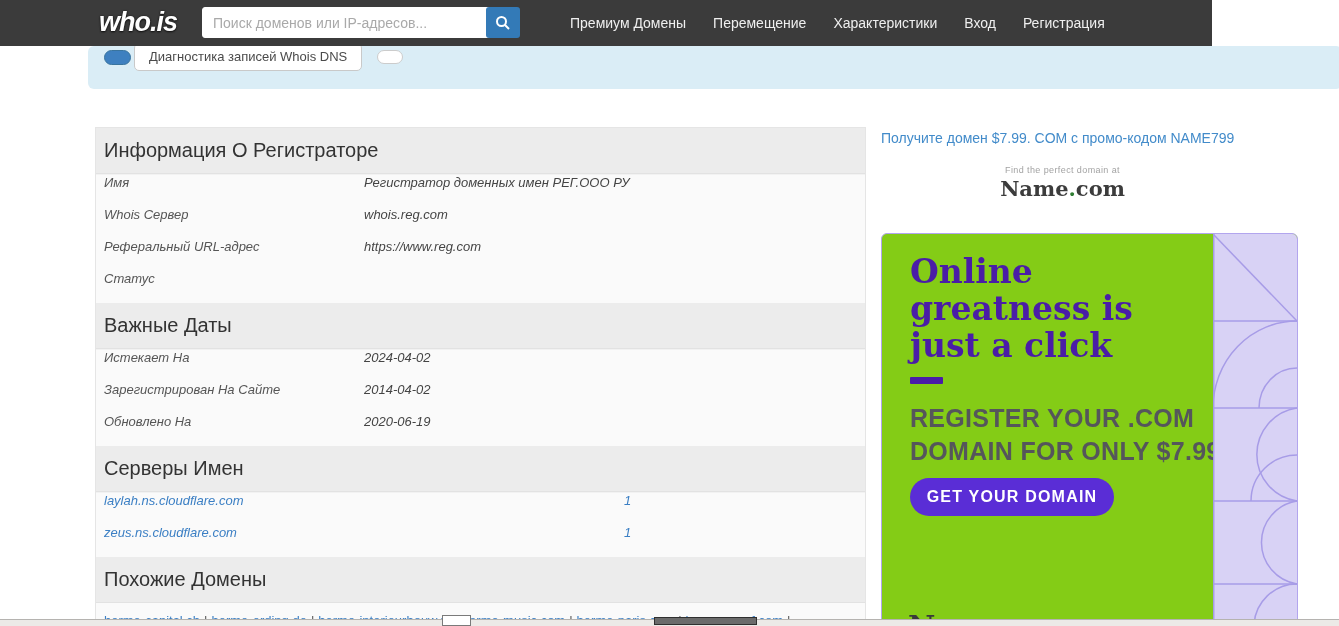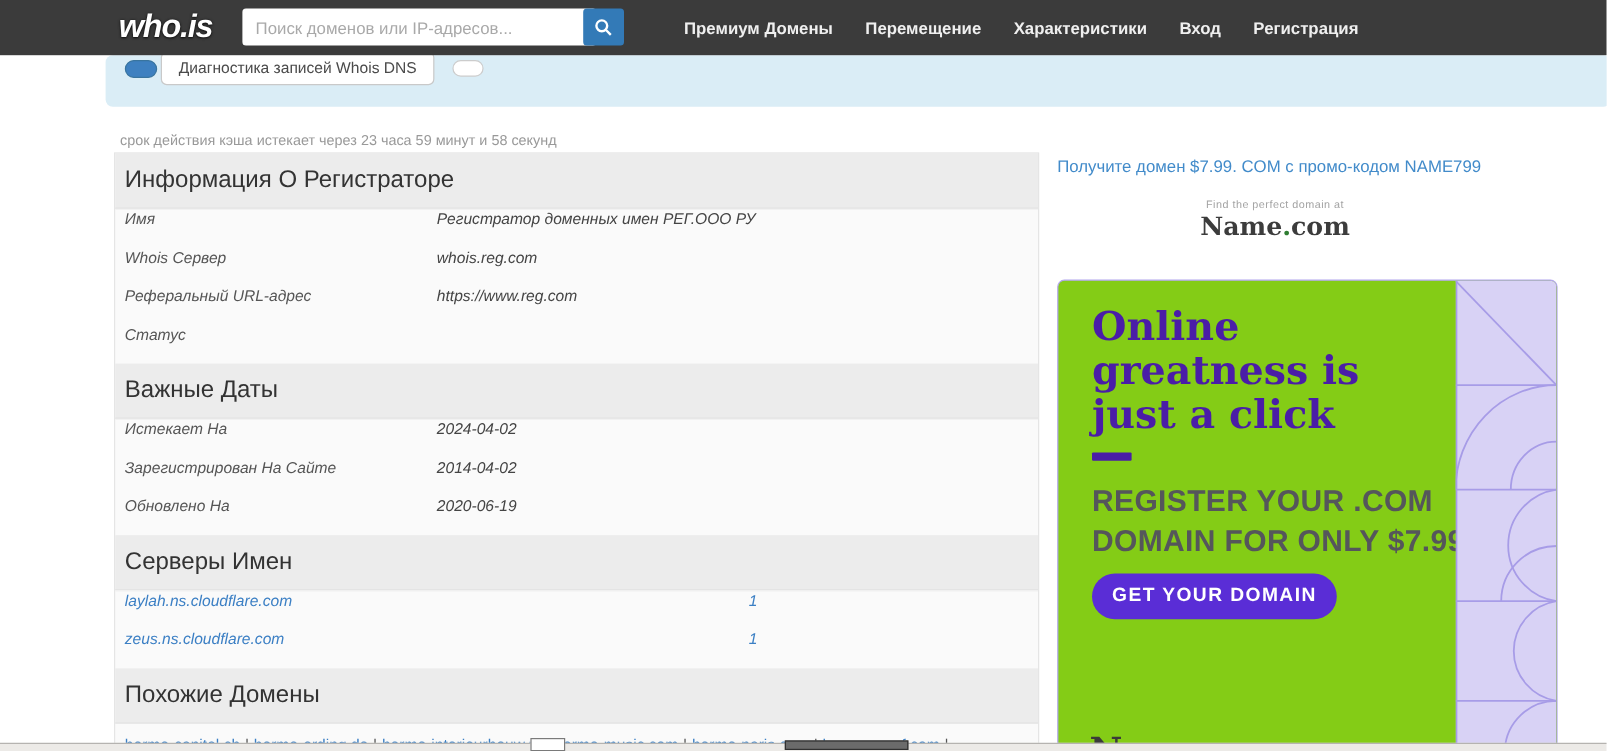--- a/index.html
+++ b/index.html
@@ -1,30 +1,30 @@
 <!DOCTYPE html>
 <html><head>
 <meta charset="utf-8">
 <style>
   * { margin:0; padding:0; box-sizing:border-box; }
   html,body { background:#fff; }
   body { font-family:"Liberation Sans", sans-serif; }
   #screen { position:relative; width:1339px; height:626px; overflow:hidden; background:#fff; }
 
   
-  .navbar { position:absolute; left:0; top:0; width:1339px; height:46px; background:#3b3b3b; z-index:20; }
+  .navbar { position:absolute; left:0; top:0; width:1212px; height:46px; background:#3b3b3b; z-index:20; }
   .logo { position:absolute; left:99px; top:7px; font-size:27px; font-weight:bold; font-style:italic;
           color:#fff; letter-spacing:-1px; text-shadow:0 1px 2px rgba(0,0,0,.7), 0 0 2px rgba(0,0,0,.5); cursor:pointer; }
   .search-input { position:absolute; left:185px; top:7px; width:295px; height:31px; border:1px solid #fff;
           border-radius:3px; padding:0 10px; font-size:14px; color:#333; outline:none; font-family:"Liberation Sans", sans-serif;margin-left:17px;}
   .search-input::placeholder { color:#a9a9a9; }
   .search-btn { position:absolute; left:486px; top:7px; width:34px; height:31px; background:#337ab7;
           border:none; border-radius:3px; cursor:pointer; display:flex; align-items:center; justify-content:center; }
   .nav-links { position:absolute; left:570px; top:0; height:46px; display:flex; align-items:center; gap:27px; }
-  .nav-link { color:#efefef; font-size:14px; cursor:pointer; white-space:nowrap;font-weight:bold; }
+  .nav-link { color:#efefef; font-size:14px; cursor:pointer; white-space:nowrap; }
 
   
   .band { position:absolute; left:88px; top:46px; width:1254px; height:43px; background:#daedf6; border-radius:6px; z-index:10; }
   .band-pill-blue { position:absolute; left:16px; top:4px; width:27px; height:15px; background:#3e80c0;
           border:1px solid #39749e; border-radius:8px; cursor:pointer; }
   .band-tab { position:absolute; left:46px; top:-3px; height:28px; line-height:26px; padding:0 14px; background:#fff;
           border:1px solid #c9c9c9; border-radius:5px; font-size:13px; color:#4a4a4a; cursor:pointer; white-space:nowrap; z-index:25;}
   .band-pill-white { position:absolute; left:289px; top:4px; width:26px; height:14px; background:#fff;
           border:1px solid #cccccc; border-radius:8px; cursor:pointer; }
 
@@ -95,21 +95,20 @@
       <span class="nav-link">Регистрация</span>
     </div>
   </div>
 
   <div class="band">
     <span class="band-pill-blue"></span>
     <span class="band-tab">Диагностика записей Whois DNS</span>
     <span class="band-pill-white"></span>
   </div>
 
-  <div class="cache-notice">срок действия кэша истекает через 23 часа 59 минут и 58 секунд</div>
 
   <div class="panel">
 
     <div class="sec-header">Информация О Регистраторе</div>
     <div class="rows">
       <div class="row">
         <span class="lbl">Имя</span>
         <span class="val">Регистратор доменных имен РЕГ.ООО РУ</span>
       </div>
       <div class="row">

